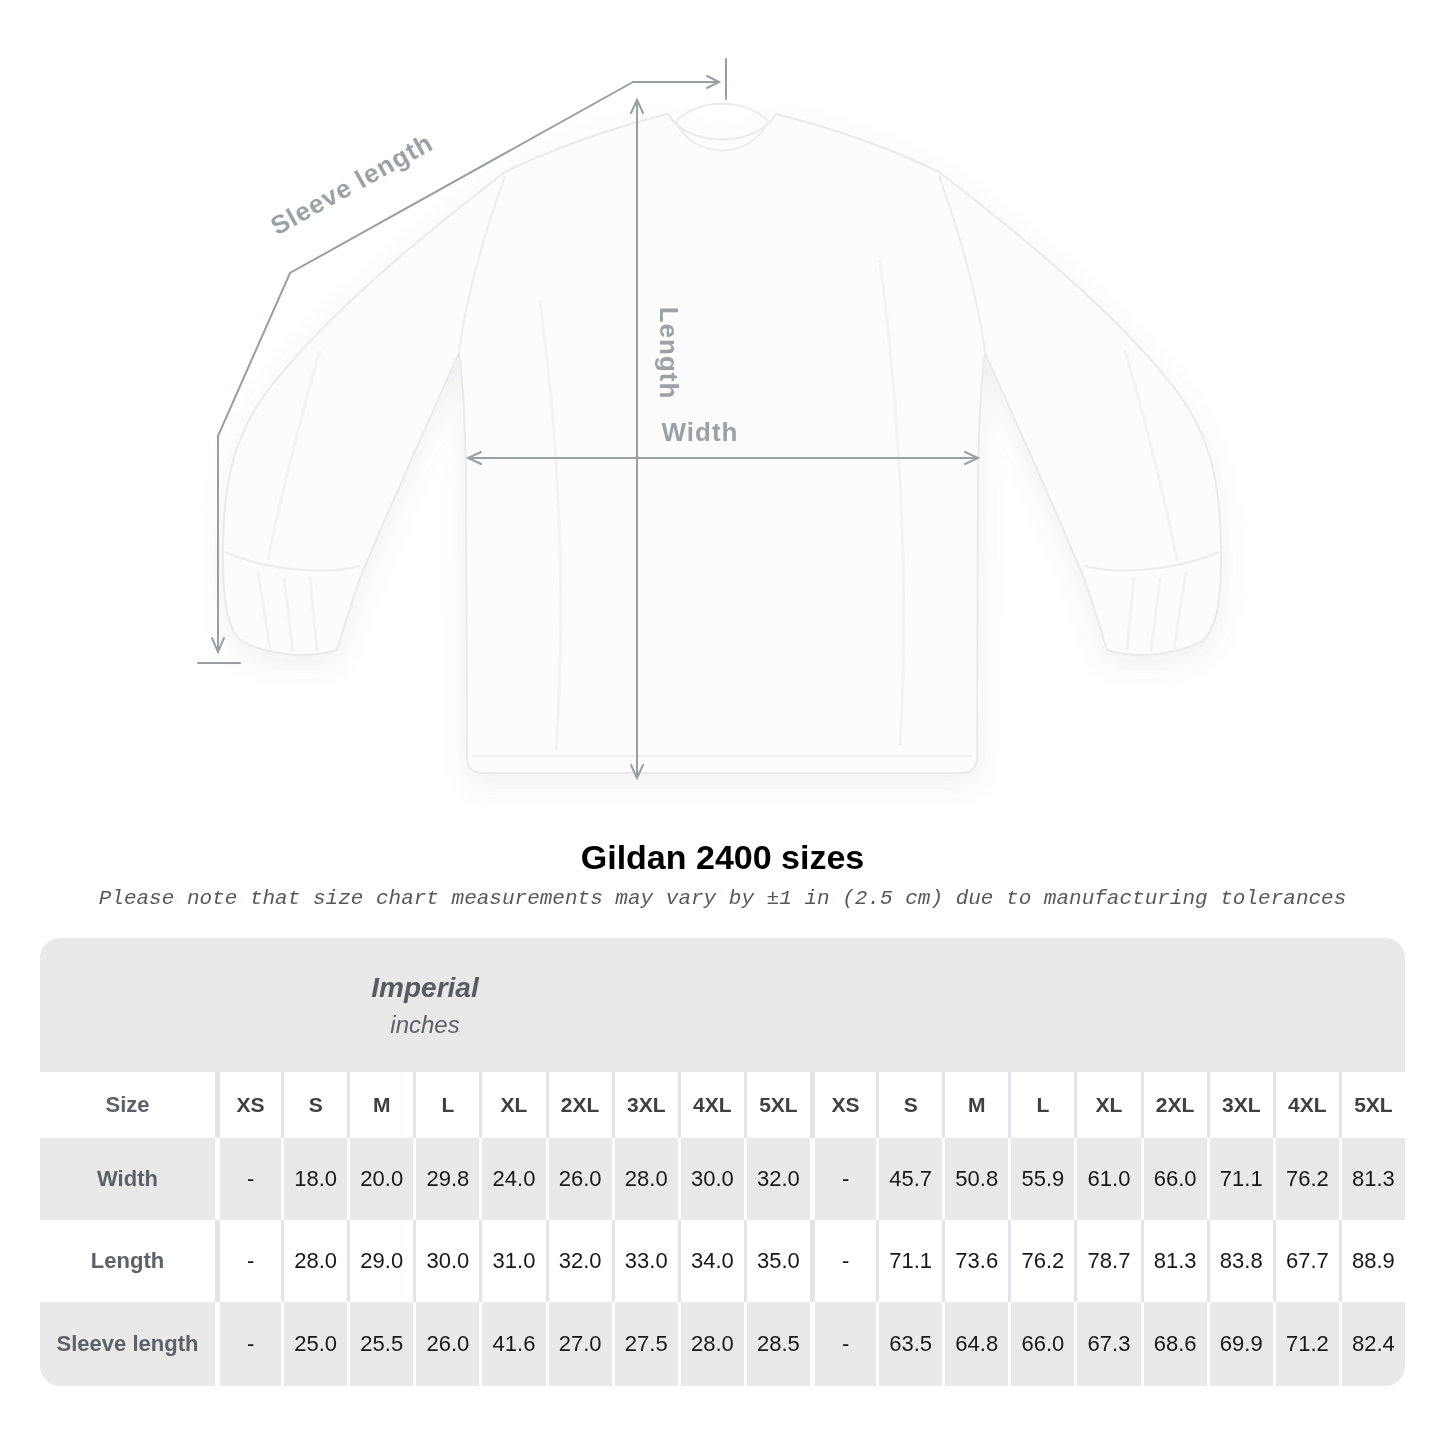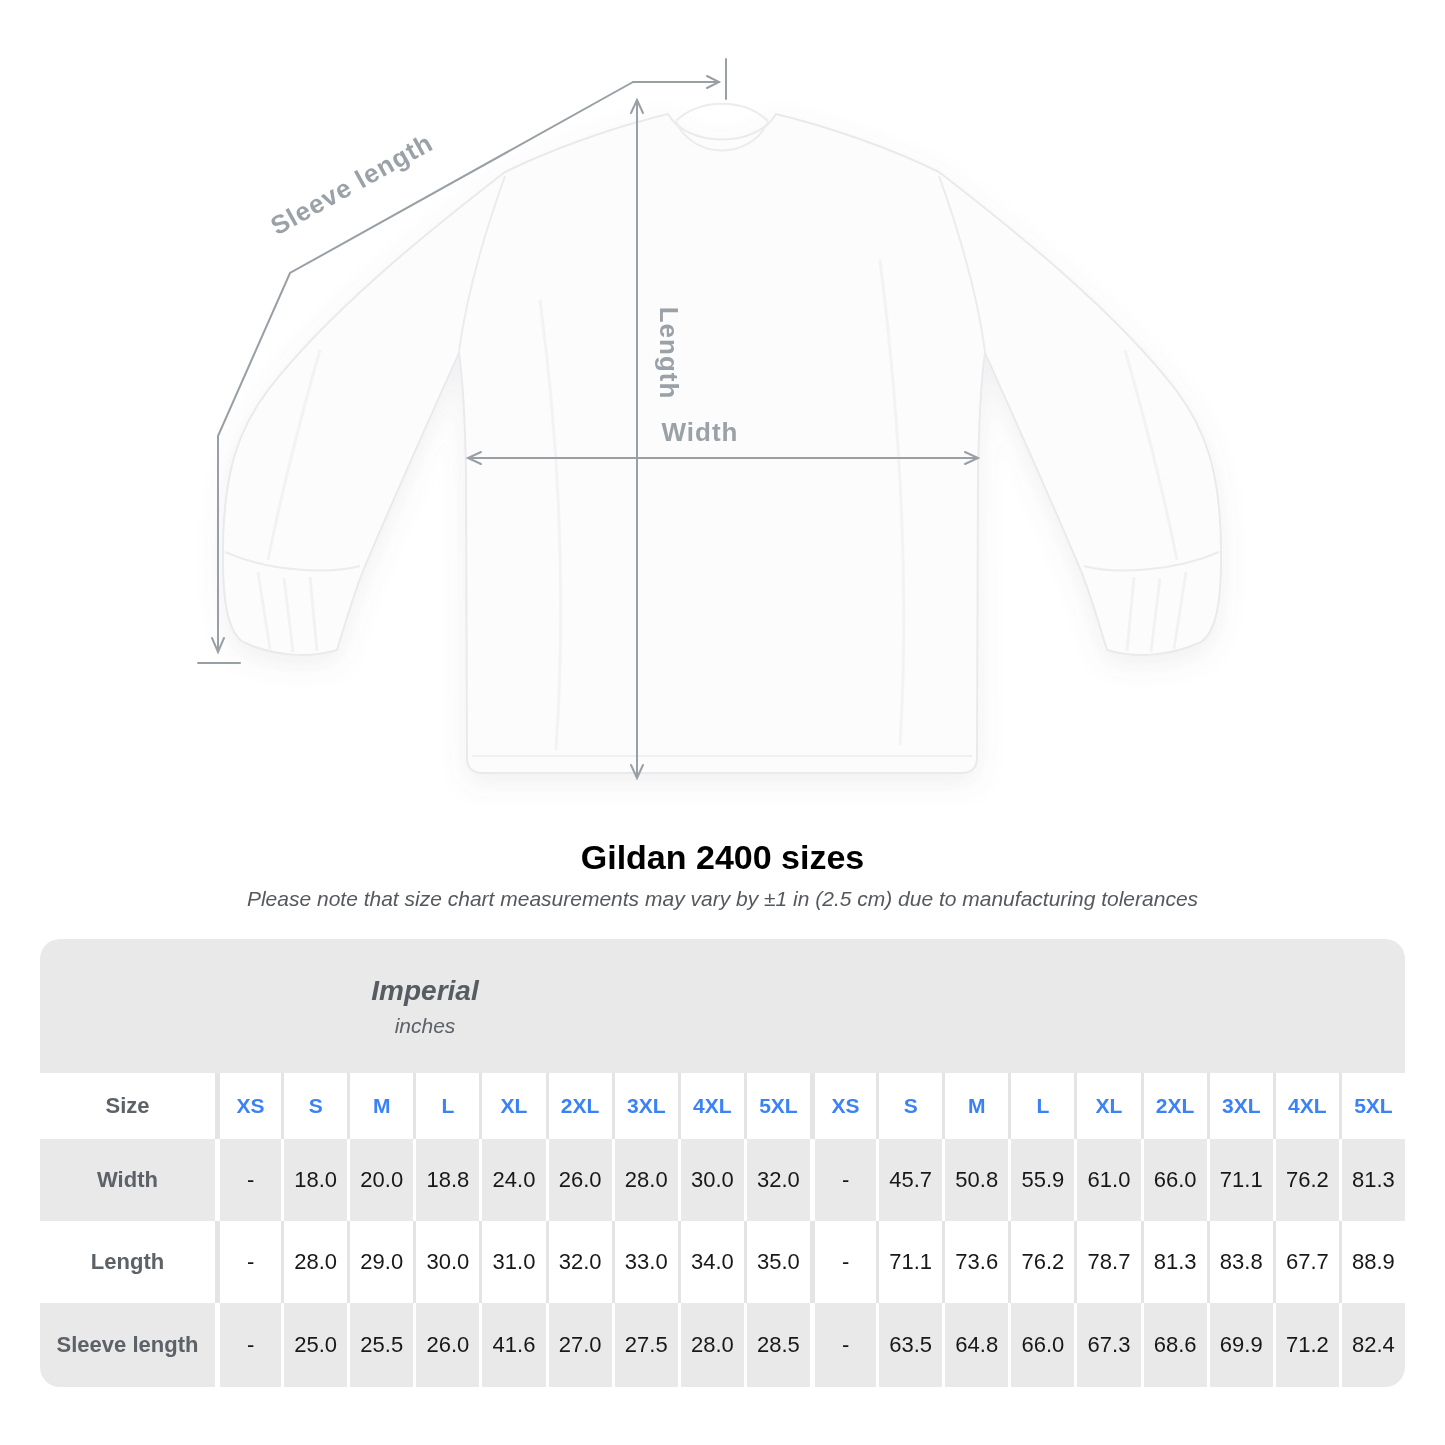--- a/index.html
+++ b/index.html
@@ -15,54 +15,55 @@
   svg { display:block; }
 
   
   .page-title {
     text-align:center; font-weight:bold; font-size:34px; color:#000000;
     margin:16px 0 10px;
   }
   .page-subtitle {
     text-align:center; font-style:italic; font-size:21px; color:#55595d;
     margin:0 14px 28px;
+    font-family:Liberation Mono, monospace;
   }
 
   
   .size-table { margin:0 40px; }
   .band {
     height:134px; background:#e9e9ea; border-radius:20px 20px 0 0;
     display:flex;
     gap:21px;
   }
   .band-half {
     display:flex; flex-direction:column; align-items:center; justify-content:center;
     gap:7px;
   }
   .band-half.imperial { width:calc(50% + 87.5px); }
   .band-half.metric   { width:calc(50% - 87.5px); }
   .band-title { font-style:italic; font-weight:bold; font-size:28px; color:#565c62; }
-  .band-unit  { font-style:italic; font-size:21px; color:#5c6268; }
+  .band-unit  { font-style:italic; font-size:24px; color:#5c6268; }
 
   .row {
     display:grid;
     grid-template-columns:175px repeat(18, 1fr);
   }
   .row-white { background:#ffffff; --sep:#e3e4e6; }
   .row-gray  { background:#e9e9ea; --sep:#ffffff; }
   .row-size  { height:66px; }
   .row-data  { height:82px; }
   .row-last  { height:84px; border-radius:0 0 20px 20px; overflow:hidden; }
   .cell {
     display:flex; align-items:center; justify-content:center;
     white-space:nowrap;
   }
   .cell:not(:first-child) { border-left:3px solid var(--sep); }
   .cell.sep-strong { border-left-width:5px; }
-  .cell.hdr { font-weight:bold; font-size:21px; color:#3b82f6; }
+  .cell.hdr { font-weight:bold; font-size:21px; color:#404040; }
   .cell.lbl { font-weight:bold; font-size:22px; color:#5c6268; }
   .cell.val { font-size:22px; color:#17181a; }
 </style>
 </head>
 <body>
 
 <div class="page">
 
   <div class="diagram-wrap">
     <svg width="1445" height="822" viewBox="0 0 1445 822">
@@ -177,21 +178,21 @@
           <div class="cell hdr">2XL</div>
           <div class="cell hdr">3XL</div>
           <div class="cell hdr">4XL</div>
           <div class="cell hdr">5XL</div>
         </div>
         <div class="row row-data row-gray">
           <div class="cell lbl">Width</div>
           <div class="cell val sep-strong">-</div>
           <div class="cell val">18.0</div>
           <div class="cell val">20.0</div>
-          <div class="cell val">18.8</div>
+          <div class="cell val">29.8</div>
           <div class="cell val">24.0</div>
           <div class="cell val">26.0</div>
           <div class="cell val">28.0</div>
           <div class="cell val">30.0</div>
           <div class="cell val">32.0</div>
           <div class="cell val sep-strong">-</div>
           <div class="cell val">45.7</div>
           <div class="cell val">50.8</div>
           <div class="cell val">55.9</div>
           <div class="cell val">61.0</div>

